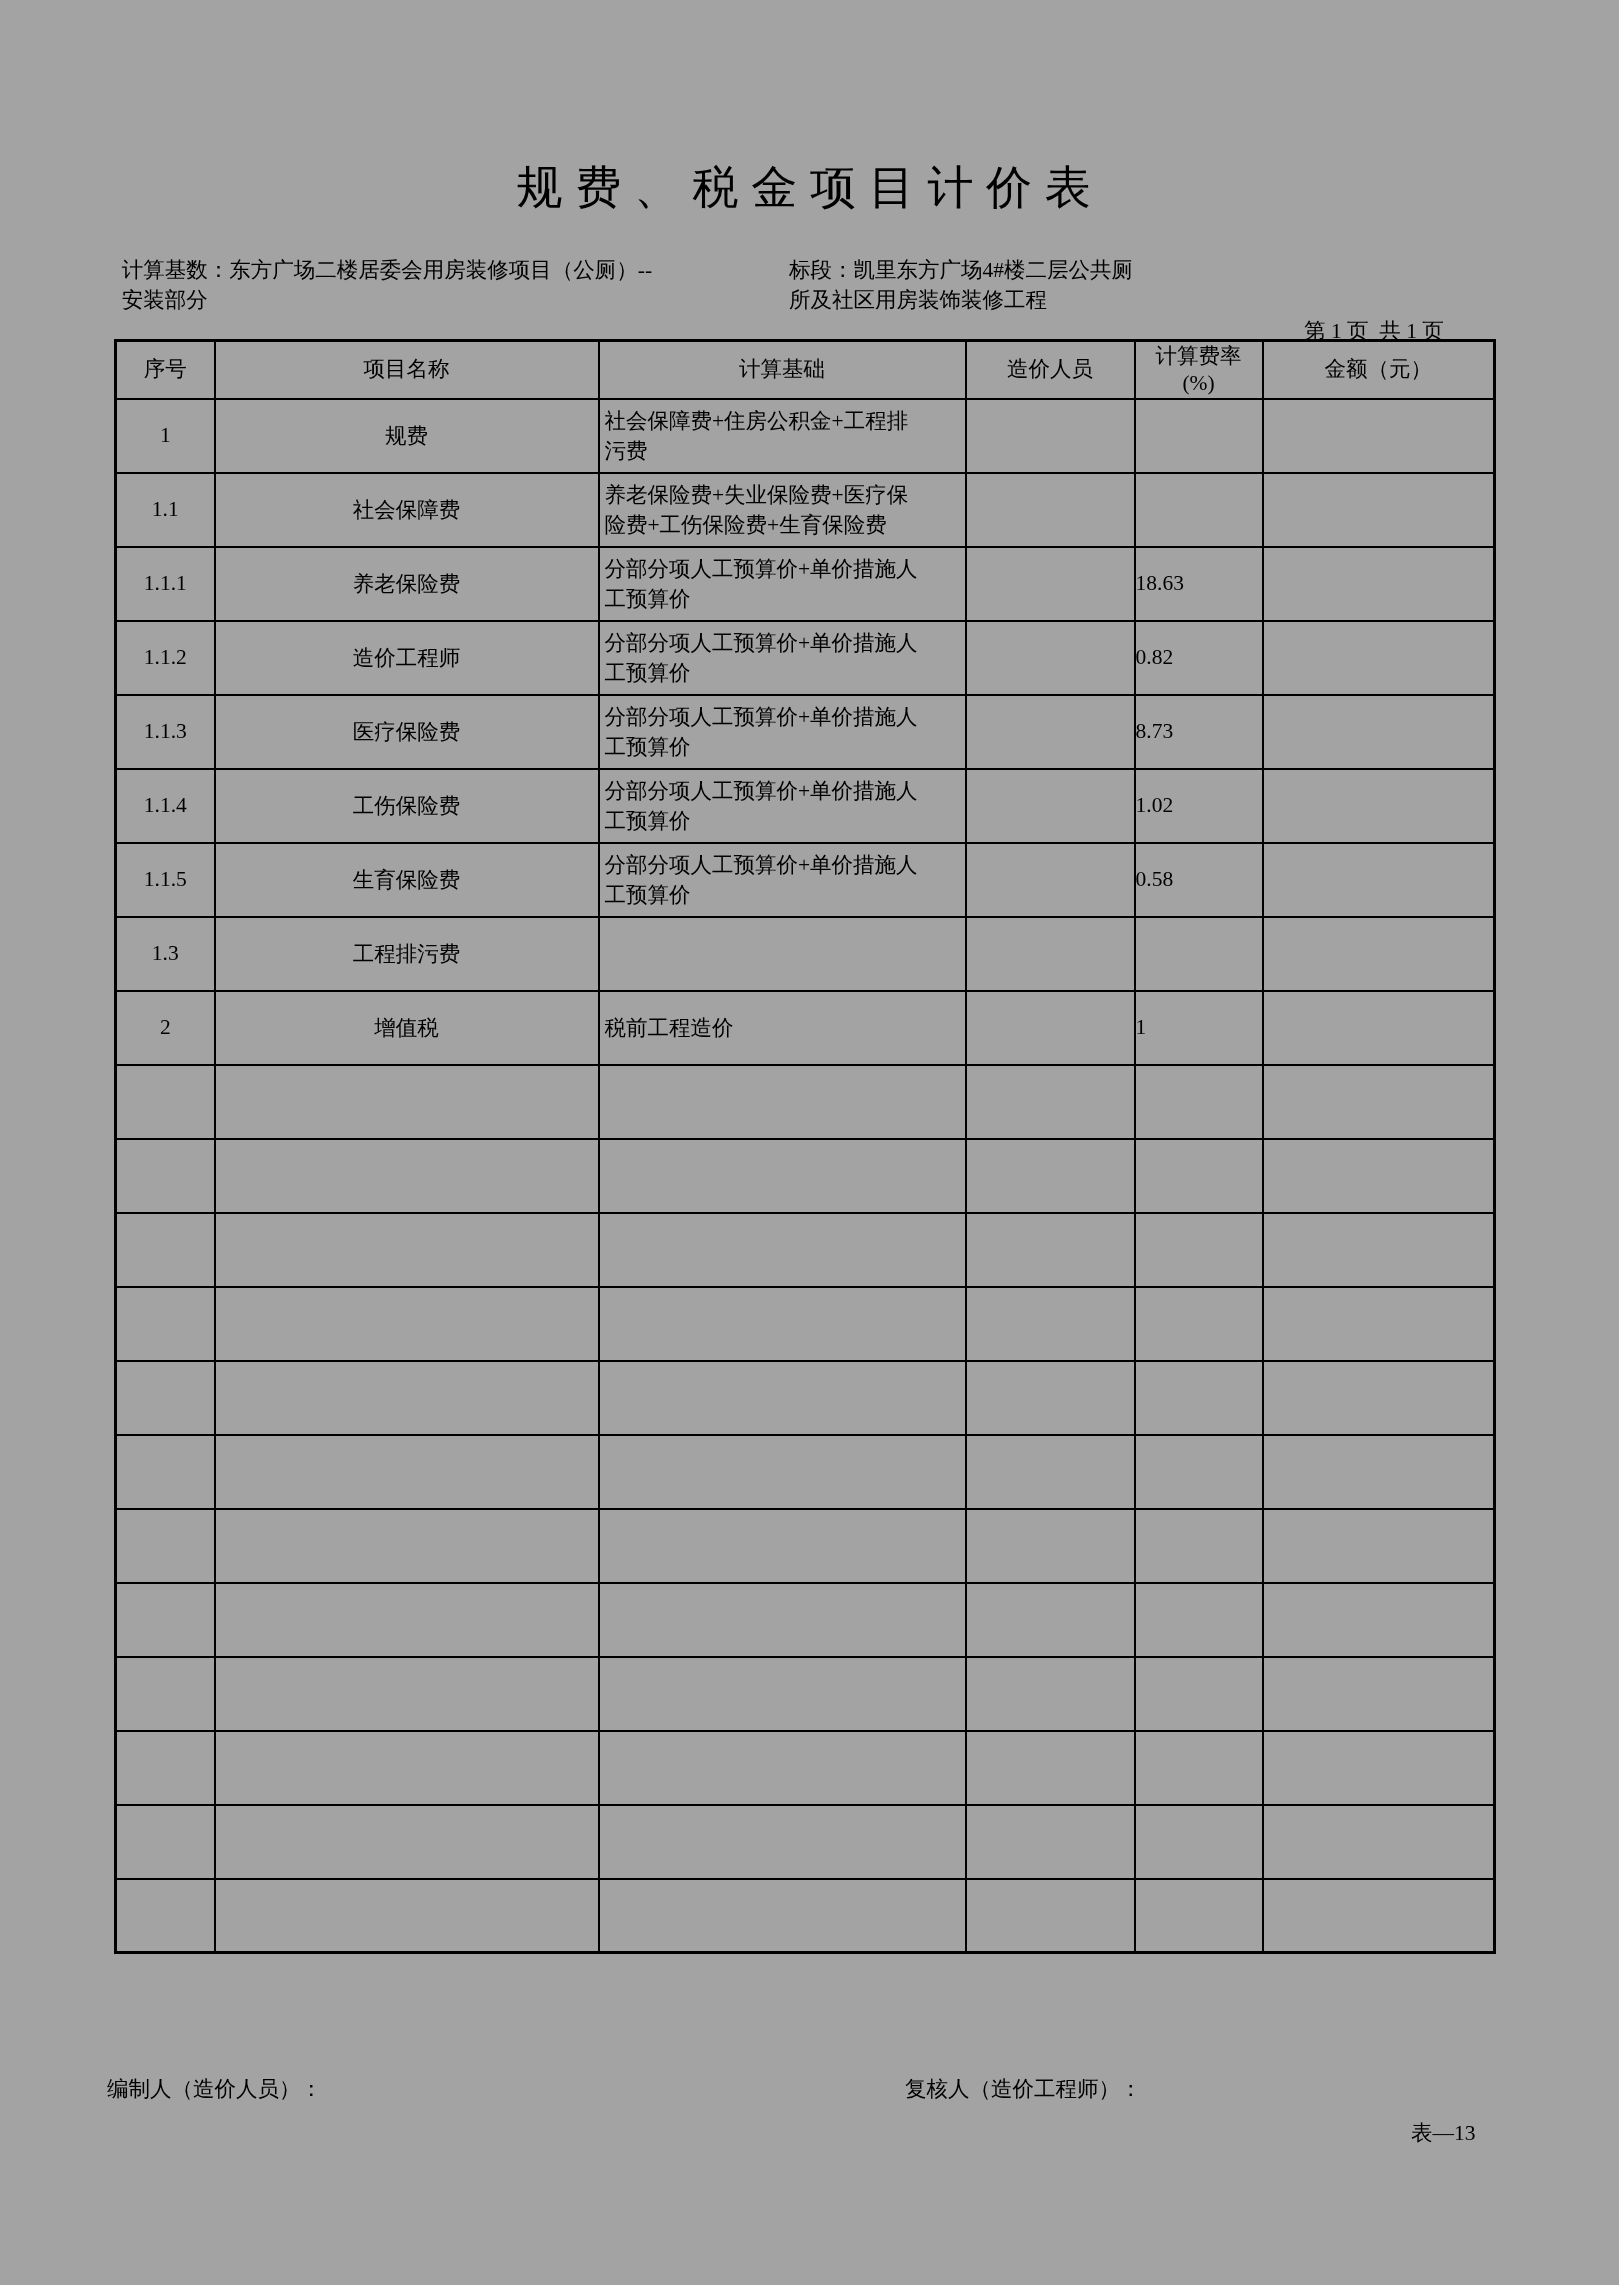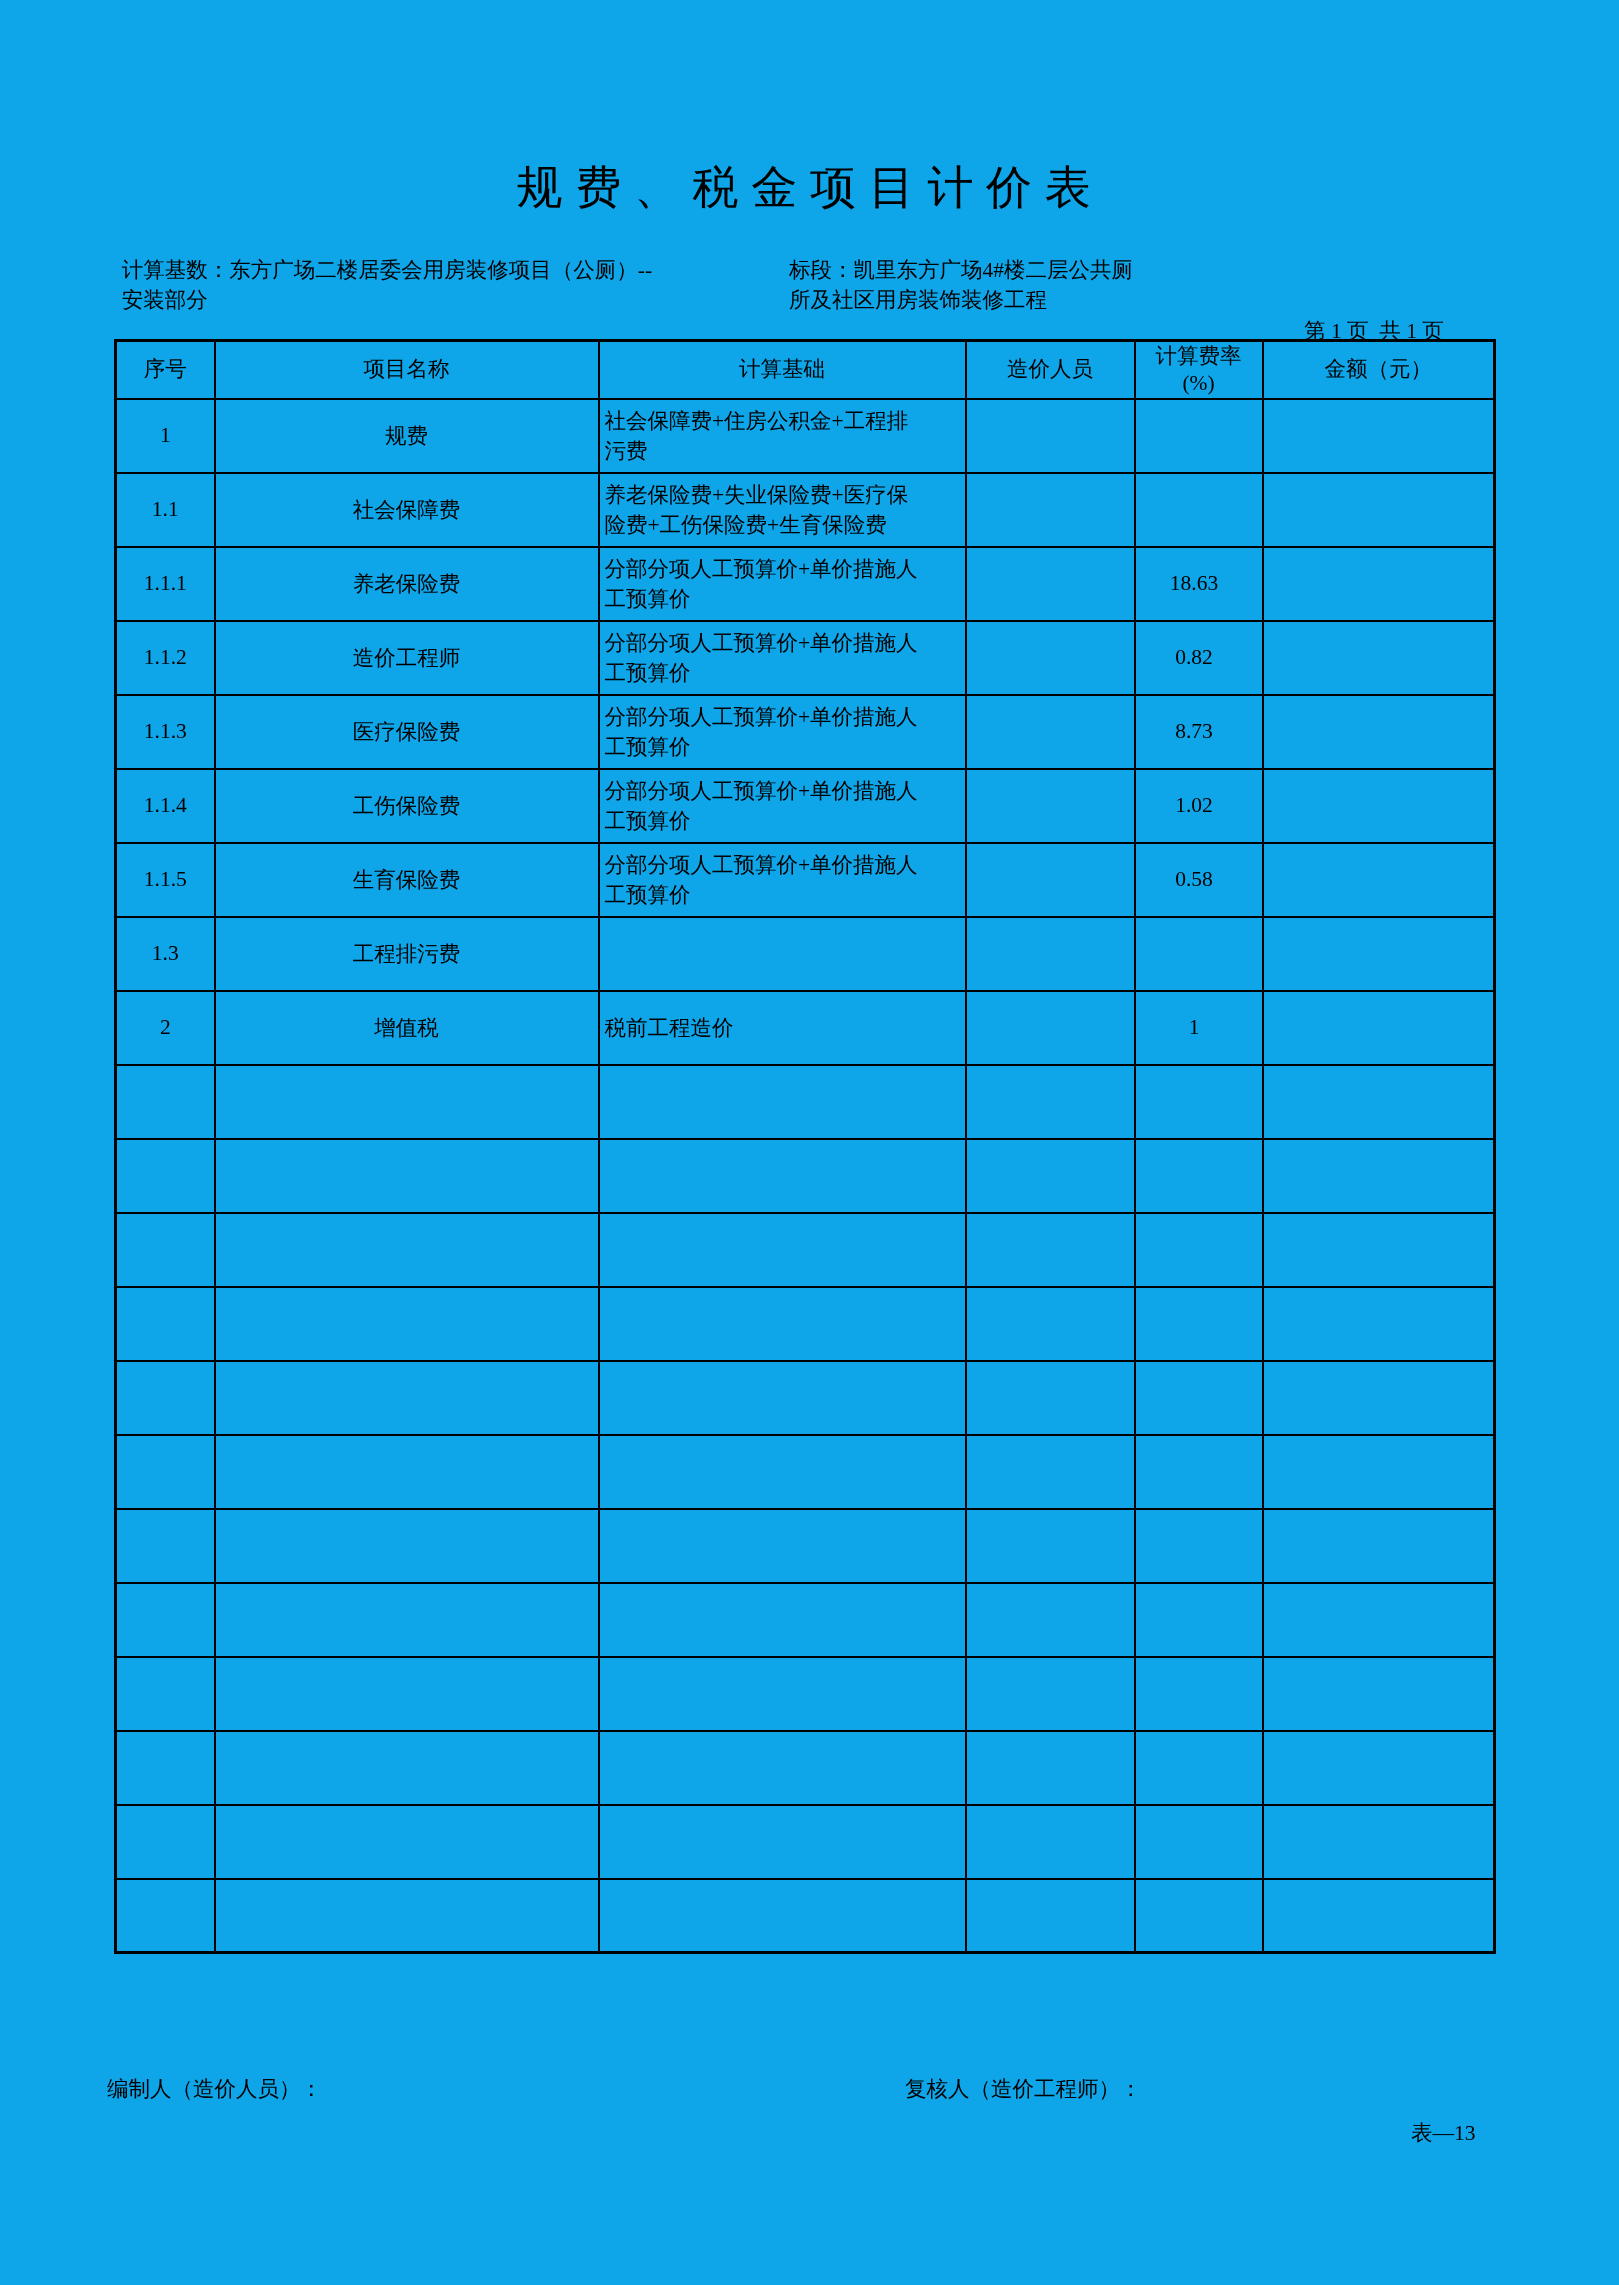--- a/index.html
+++ b/index.html
@@ -1,20 +1,20 @@
 <!DOCTYPE html>
 <html><head>
 <meta charset="utf-8">
 <style>
   html,body{margin:0;padding:0;background:#ffffff;}
   .page{
     position:relative;
     width:1620px;
     height:2286px;
-    background:#0ea5e9;
+    background:#a3a3a3;
     color:#000;
     font-family:"Liberation Serif","DejaVu Serif",serif;
     overflow:hidden;
   }
   .title{
     position:absolute;
     top:162px;left:0;width:1620px;
     margin:0;
     text-align:center;
     font-size:46px;
@@ -51,21 +51,21 @@
   }
   .fee-table thead tr{height:58px;}
   .fee-table tbody tr{height:74px;}
   .fee-table th{text-align:center;line-height:27px;}
   .th-inner{display:inline-block;max-width:98px;line-height:27px;}
   td.c-no{text-align:center;}
   td.c-name{text-align:center;}
   td.c-basis{text-align:left;margin-top:38px;}
   .basis-inner{width:322px;margin-left:4.9px;line-height:30px;}
   td.c-base{text-align:right;padding-right:3.9px;}
-  td.c-rate{text-align:center;padding-right:9px;}
+  td.c-rate{text-align:left;padding-right:9px;}
   td.c-amount{text-align:right;padding-right:3.9px;}
 
   .footer{
     position:absolute;
     top:2075px;left:0;width:1620px;
     font-size:21.5px;line-height:29px;
   }
   .footer-preparer{position:absolute;left:107px;top:0;}
   .footer-reviewer{position:absolute;left:905px;top:0;}
   .form-number{

